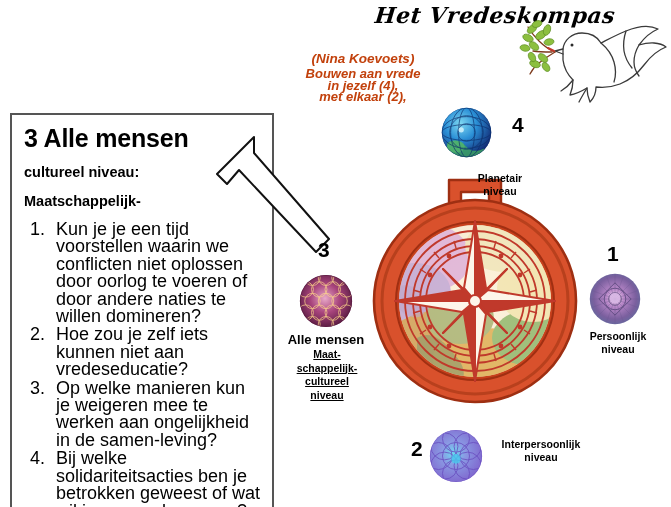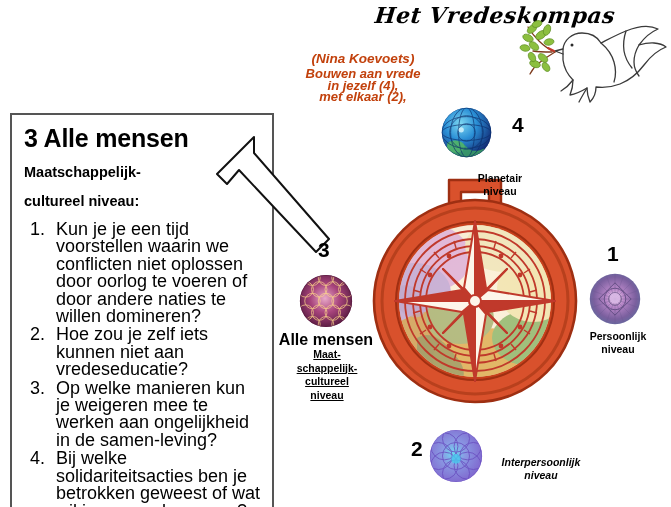--- a/index.html
+++ b/index.html
@@ -78,22 +78,22 @@
   .num{position:absolute;font-size:21px;font-weight:bold;color:#000;}
   .num-4{left:512px;top:113px;}
   .num-1{left:607px;top:242px;}
   .num-2{left:411px;top:437px;}
   .num-3{left:318px;top:238px;}
 
   
   .lbl{position:absolute;font-size:10.5px;font-weight:bold;color:#000;text-align:center;line-height:13px;}
   .lbl-planet{left:460px;top:140px;width:80px;margin-top:32px;}
   .lbl-person{left:578px;top:330px;width:80px;}
-  .lbl-inter{left:491px;top:456px;width:100px;font-style:italic;}
-  .lbl-people-main{left:272px;top:332px;width:108px;font-size:16px;line-height:15px;}
+  .lbl-inter{left:491px;top:438px;width:100px;}
+  .lbl-people-main{left:272px;top:332px;width:108px;font-size:13px;line-height:15px;}
   .lbl-people-sub{left:282px;top:348px;width:90px;font-size:10.5px;line-height:13.5px;text-decoration:underline;}
 </style>
 </head>
 <body>
 
 <div id="stage">
 
   <div class="title">Het Vredeskompas</div>
 
   <svg class="dove" viewBox="0 0 164 108">
@@ -146,22 +146,22 @@
 
   <div class="credit">
     <div class="author">(Nina Koevoets)</div>
     <div class="line">Bouwen aan vrede</div>
     <div class="line">in jezelf (4),</div>
     <div class="line">met elkaar (2),</div>
   </div>
 
   <div class="textbox">
     <div class="tb-title">3 Alle mensen</div>
+    <div class="tb-sub">cultureel niveau:</div>
     <div class="tb-sub">Maatschappelijk-</div>
-    <div class="tb-sub">cultureel niveau:</div>
     <ol class="tb-list">
       <li>Kun je je een tijd voorstellen waarin we conflicten niet oplossen door oorlog te voeren of door andere naties te willen domineren?</li>
       <li>Hoe zou je zelf iets kunnen niet aan vredeseducatie?</li>
       <li>Op welke manieren kun je weigeren mee te werken aan ongelijkheid in de samen-leving?</li>
       <li>Bij welke solidariteitsacties ben je betrokken geweest of wat wil je nog ondernemen?</li>
     </ol>
   </div>
 
   <svg class="arrow" viewBox="0 0 150 170">
     <path d="M25,62 L62,25 L62,41 L137,127 L124,140 L47,58 L35,72 Z" fill="#ffffff" stroke="#111111" stroke-width="2" stroke-linejoin="round"></path>

